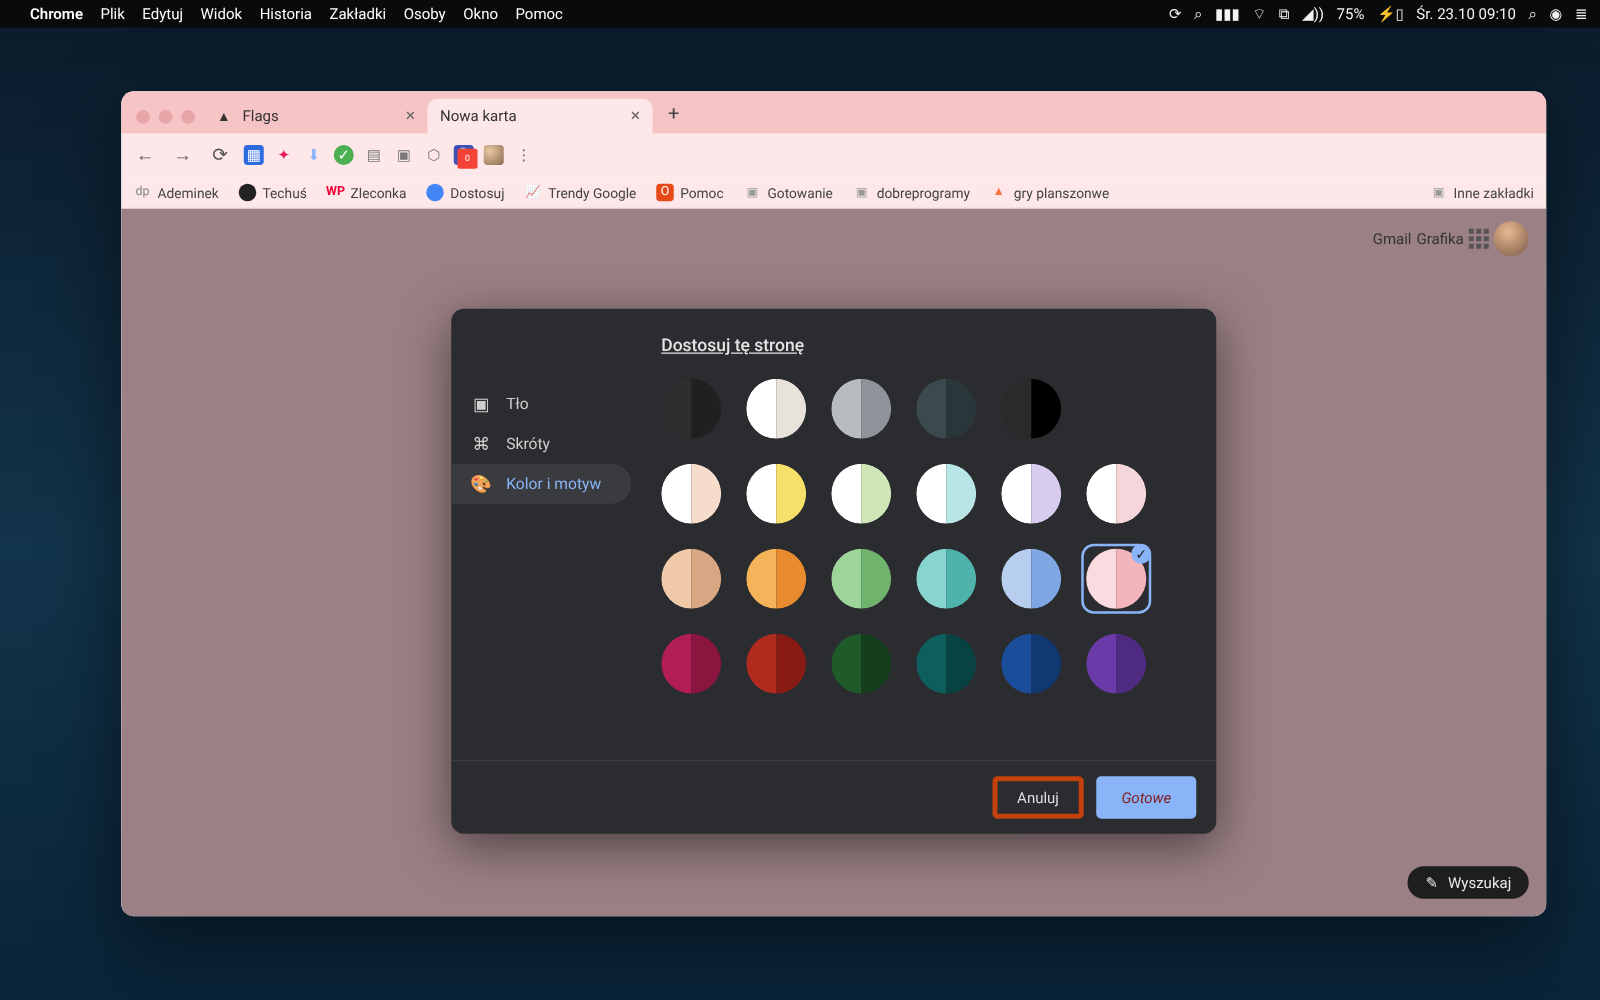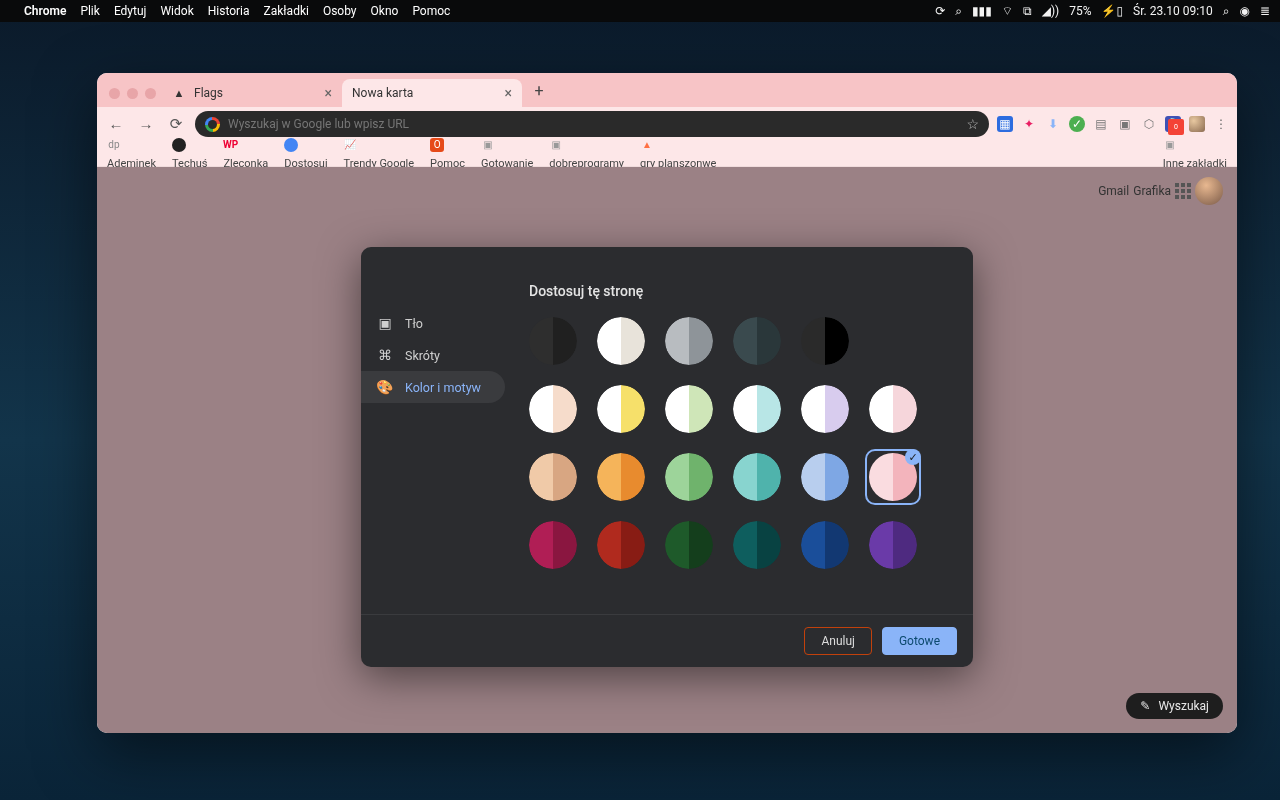--- a/index.html
+++ b/index.html
@@ -35,55 +35,55 @@
 .omnibox .g::after{content:"";position:absolute;inset:3px;background:#2a2a2a;border-radius:50%;}
 .omnibox input { flex:1; background:transparent; border:none; color:#bfbfbf; font-size:12px; outline:none; }
 .omnibox .star { color:#bfbfbf; font-size:14px; }
 .exticons { display:flex; gap:8px; align-items:center; }
 .exticons span { width:16px; height:16px; border-radius:3px; font-size:12px; display:flex; align-items:center; justify-content:center; color:#666; }
 .avatar-sm { width:20px; height:20px; border-radius:50%; background:radial-gradient(circle at 30% 30%,#e8c8a0,#8a6a50); }
 .menu3 { font-size:16px; color:#555; cursor:pointer; padding:0 4px; }
 
 
 .bmbar { height:26px; background:#fde7e8; border-bottom:1px solid rgba(0,0,0,.05); display:flex; align-items:center; padding:0 10px; gap:16px; font-size:11px; color:#444; }
-.bm { display:flex; align-items:flex-start; gap:5px; cursor:pointer;flex-direction:column; }
+.bm { display:flex; align-items:flex-end; gap:5px; cursor:pointer; }
 .bm .bico { width:14px; height:14px; border-radius:3px; display:flex; align-items:center; justify-content:center; font-size:10px; }
 .bmbar .spacer { flex:1; }
 
 
 .viewport { position:relative; height:calc(100% - 94px); background:#9b8185; }
 .topright { position:absolute; top:10px; right:14px; display:flex; align-items:center; gap:4px; font-size:12px; color:#333; }
 .topright .grid9 { display:grid; grid-template-columns:repeat(3,4px); grid-template-rows:repeat(3,4px); gap:2px; cursor:pointer; }
 .topright .grid9 span { background:#555; }
 .topright .avatar { width:28px; height:28px; border-radius:50%; background:radial-gradient(circle at 40% 30%,#e8b890,#7a5a48); }
 
 
 .customize-btn { position:absolute; bottom:14px; right:14px; background:#1e1e1e; color:#e8e8e8; border-radius:16px; padding:6px 14px; font-size:12px; display:flex; align-items:center; gap:8px; cursor:pointer; }
 
 
 .dialog { position:absolute; left:264px; top:80px; width:612px; height:420px; background:#2b2c2f; border-radius:10px; box-shadow:0 10px 40px rgba(0,0,0,.5); display:flex; flex-direction:column; color:#e4e4e4; }
 .dlg-body { flex:1; display:flex; }
 .dlg-side { width:150px; padding:60px 0 0 0; }
 .dlg-side .item { display:flex; align-items:center; gap:12px; padding:8px 16px; font-size:12.5px; color:#cfcfcf; cursor:pointer; border-radius:0 18px 18px 0; margin-right:6px; }
 .dlg-side .item.selected { background:#3a3b3e; color:#8ab4f8; }
 .dlg-side .ic { width:16px; height:16px; display:flex; align-items:center; justify-content:center; font-size:14px; }
-.dlg-main { flex:1; padding:36px 30px 10px 18px; }
+.dlg-main { flex:1; padding:22px 30px 10px 18px;text-decoration:underline; }
 .dlg-title { font-size:14px; font-weight:500; margin-bottom:18px; }
 .swatches { display:grid; grid-template-columns:repeat(6,48px); gap:20px 20px; }
 .sw { width:48px; height:48px; border-radius:50%; position:relative; cursor:pointer; overflow:hidden; }
 .sw .half { position:absolute; top:0; bottom:0; width:50%; }
 .sw .l { left:0; border-radius:24px 0 0 24px; }
 .sw .r { right:0; border-radius:0 24px 24px 0; }
 .sw.selected { outline:2px solid #8ab4f8; outline-offset:2px; border-radius:6px; overflow:visible; }
 .sw.selected .half.l{border-radius:24px 0 0 24px;}
 .sw.selected .half.r{border-radius:0 24px 24px 0;}
 .sw .chk { position:absolute; top:-4px; right:-4px; width:16px; height:16px; background:#8ab4f8; border-radius:50%; color:#1a1a1a; font-size:11px; display:flex; align-items:center; justify-content:center; }
 .dlg-foot { border-top:1px solid #3a3b3e; padding:12px 16px; display:flex; justify-content:flex-end; gap:10px; }
-.btn { font-size:12px; padding:6px 16px; border-radius:4px; cursor:pointer; border:1px solid #c2410c; background:transparent; color:#ddd; }
-.btn.primary { background:#8ab4f8; color:#0c4a6e; border-color:#8ab4f8; }
+.btn { font-size:12px; padding:6px 16px; border-radius:4px; cursor:pointer; border:4px solid #c2410c; background:transparent; color:#ddd; }
+.btn.primary { background:#8ab4f8; color:#7f1d1d; border-color:#8ab4f8;font-style:italic; }
 </style>
 </head>
 <body>
 
 <div class="menubar">
   <div class="left">
     <span class="apple"></span>
     <span class="appname">Chrome</span>
     <span>Plik</span>
     <span>Edytuj</span>
@@ -126,25 +126,20 @@
       <span>Nowa karta</span>
       <span class="close">×</span>
     </div>
     <div class="newtab">+</div>
   </div>
 
   <div class="toolbar">
     <span class="navbtn">←</span>
     <span class="navbtn">→</span>
     <span class="navbtn">⟳</span>
-    <div class="omnibox">
-      <span class="g"></span>
-      <input placeholder="Wyszukaj w Google lub wpisz URL" style="">
-      <span class="star">☆</span>
-    </div>
     <div class="exticons">
       <span style="background:#2d6cdf;color:#fff">▦</span>
       <span style="color:#e91e63">✦</span>
       <span style="color:#8ab4f8">⬇</span>
       <span style="background:#4caf50;border-radius:50%;color:#fff">✓</span>
       <span style="color:#777">▤</span>
       <span style="color:#777">▣</span>
       <span style="color:#777">⬡</span>
       <span style="background:#3f51b5;color:#fff;position:relative">🔒<span style="position:absolute;bottom:-3px;right:-3px;background:#f44336;color:#fff;font-size:7px;padding:0 2px;border-radius:2px">0</span></span>
       <span class="avatar-sm"></span>

